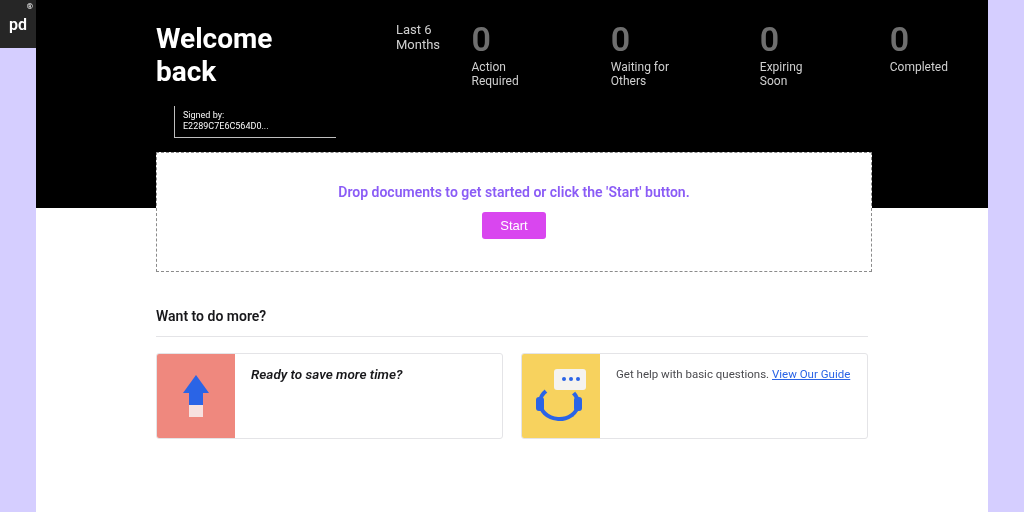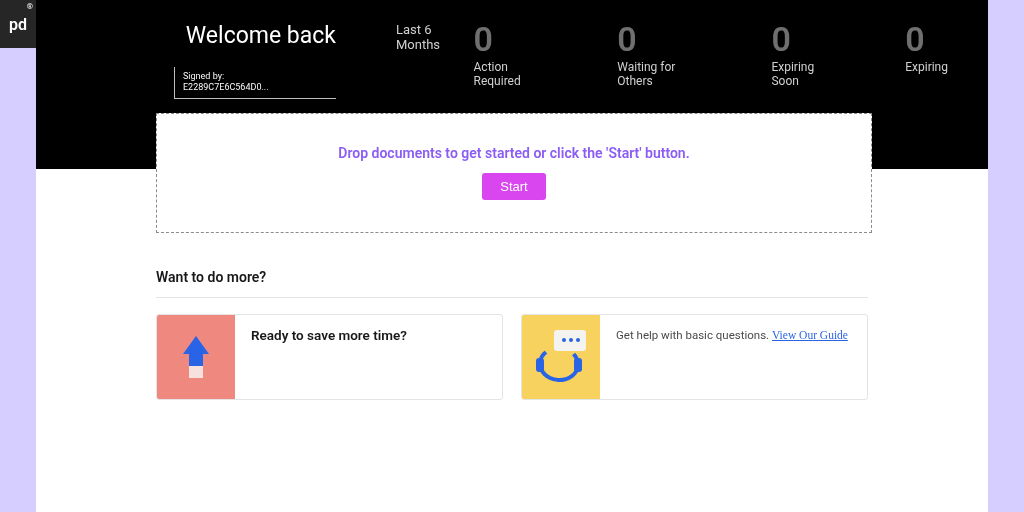--- a/index.html
+++ b/index.html
@@ -53,23 +53,22 @@
     gap: 60px;
     align-items: flex-start;
   }
   .welcome-block {
     display: flex;
     flex-direction: column;
     gap: 8px;
     min-width: 180px;
   }
   .welcome-title {
-    font-size: 23px;
-    font-weight: 400;
-    text-align: right;
+    font-size: 28px;
+    font-weight: 700;
   }
   .signature-block {
     border-left: 1px solid rgba(255,255,255,0.75);
     border-bottom: 1px solid rgba(255,255,255,0.75);
     padding: 4px 0 4px 8px;
     font-size: 9px;
     line-height: 1.25;
     color: #fafafa;
     margin-left: 18px;
     margin-top: 10px;
@@ -172,31 +171,31 @@
     justify-content: center;
   }
   .card-body {
     padding: 12px 14px 12px 0;
   }
   .card-title {
     font-size: 13.5px;
     font-weight: 600;
     color: #18181b;
     margin-bottom: 24px;
+    font-style: italic;
   }
   .card-text {
     font-size: 11.5px;
     color: #4b4b4f;
     line-height: 1.45;
   }
   .card-link {
     color: #2a64e6;
     text-decoration: underline;
     cursor: pointer;
-    font-family: Liberation Serif, serif;
   }
   .card-icon.salmon { background: #ef887e; }
   .card-icon.yellow { background: #f7d25e; }
   .arrow-up {
     position: relative;
     width: 26px;
     height: 42px;
   }
   .arrow-up .head {
     width: 0; height: 0;
@@ -282,21 +281,21 @@
         <div class="stat">
           <div class="stat-value">0</div>
           <div class="stat-label">Waiting for Others</div>
         </div>
         <div class="stat">
           <div class="stat-value">0</div>
           <div class="stat-label">Expiring Soon</div>
         </div>
         <div class="stat">
           <div class="stat-value">0</div>
-          <div class="stat-label">Expiring</div>
+          <div class="stat-label">Completed</div>
         </div>
       </div>
     </div>
 
   </div>
 
   <div class="main">
 
     <div class="drop-zone">
       <div class="drop-text">Drop documents to get started or click the 'Start' button.</div>

